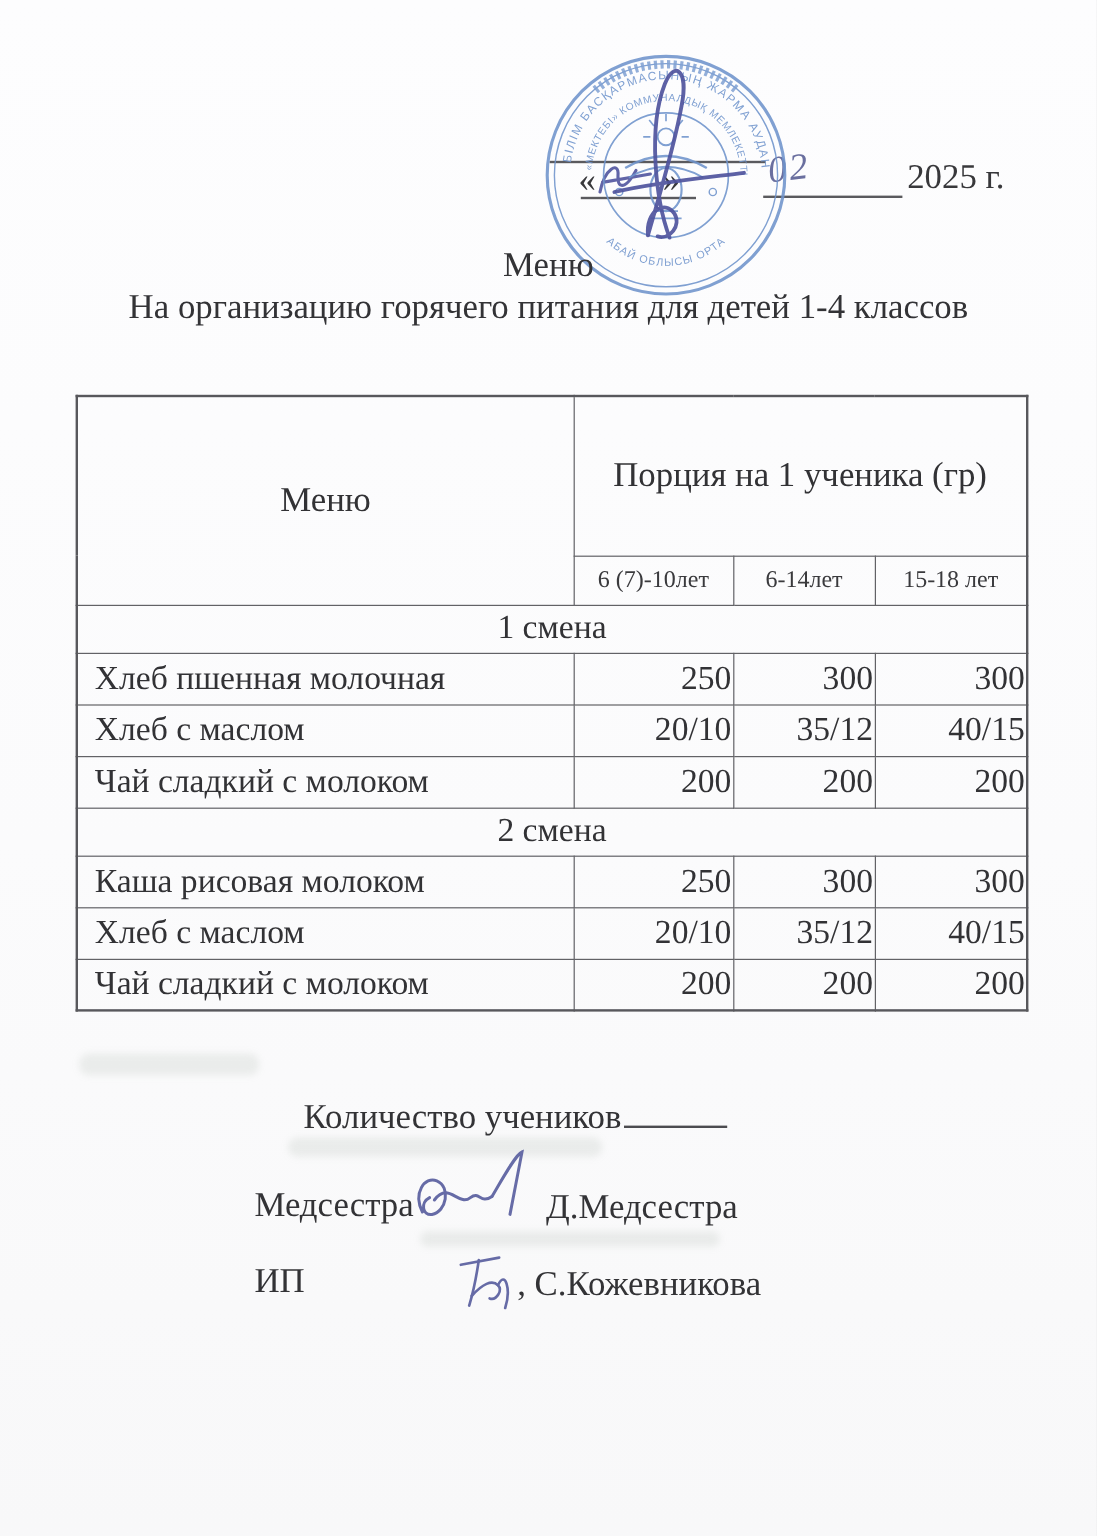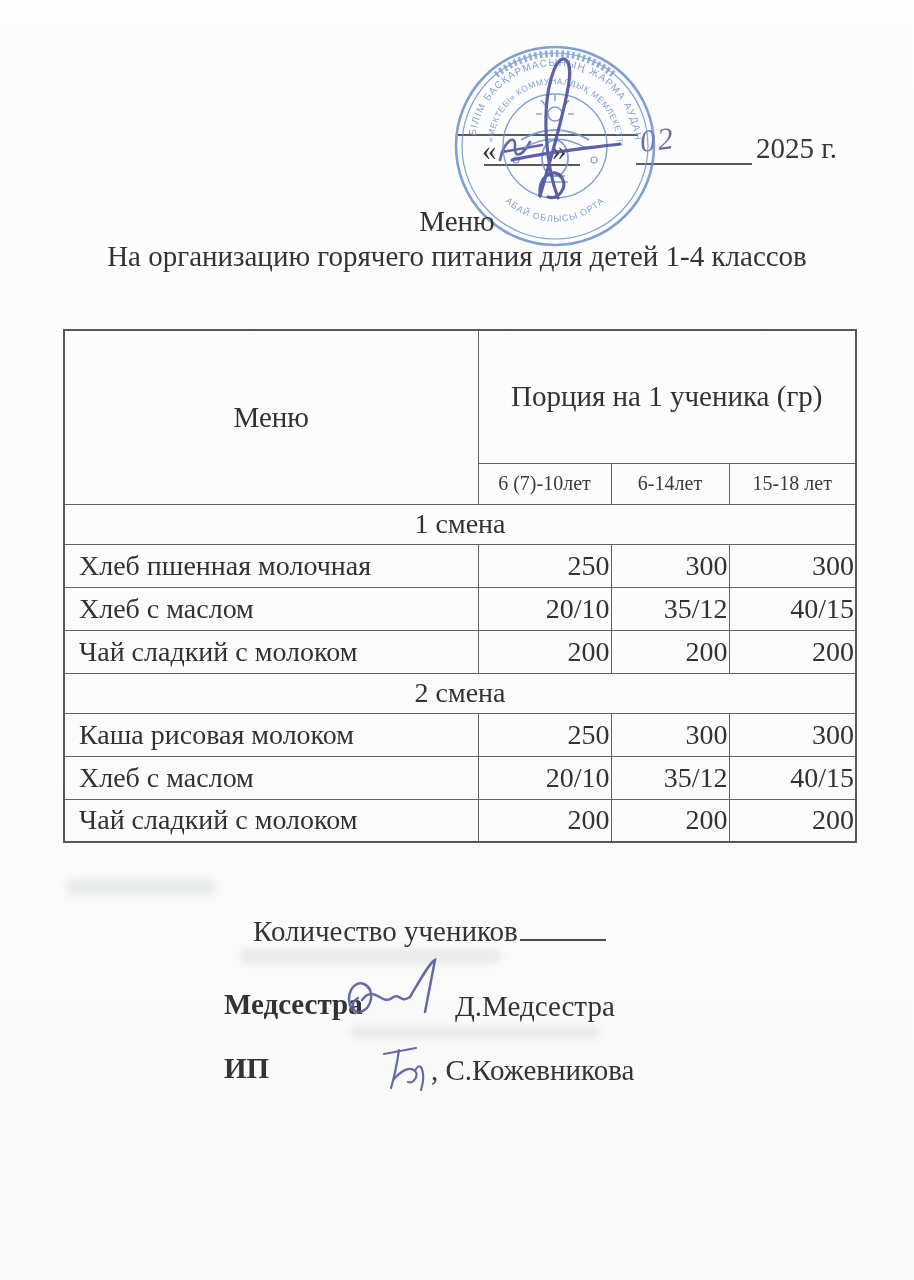--- a/index.html
+++ b/index.html
@@ -70,21 +70,21 @@
   
   .students-line{
     position:absolute;top:888px;left:253px;
     font-size:29px;color:#333336;margin-top:27px;
   }
   .students-underline{
     display:inline-block;width:86px;height:2px;
     background:#4c4c50;vertical-align:baseline;margin-left:2px;
   }
   .sig-row{position:absolute;font-size:29px;color:#333336;}
-  .sig-row .role{position:absolute;left:16px;top:0;font-weight:bold;}
+  .sig-row .role{position:absolute;left:4px;top:0;}
   .sig-med .name{position:absolute;left:247px;top:2px;}
   .sig-ip .name{position:absolute;left:223px;top:2px;}
   .sig-med{top:988px;left:208px;width:460px;height:70px;}
   .sig-ip{top:1052px;left:208px;width:460px;height:60px;}
   .sig-med svg{position:absolute;left:134px;top:-36px;}
   .sig-ip svg{position:absolute;left:168px;top:-12px;}
   
   .smudge{
     position:absolute;border-radius:8px;
     background:rgba(140,155,145,.14);

